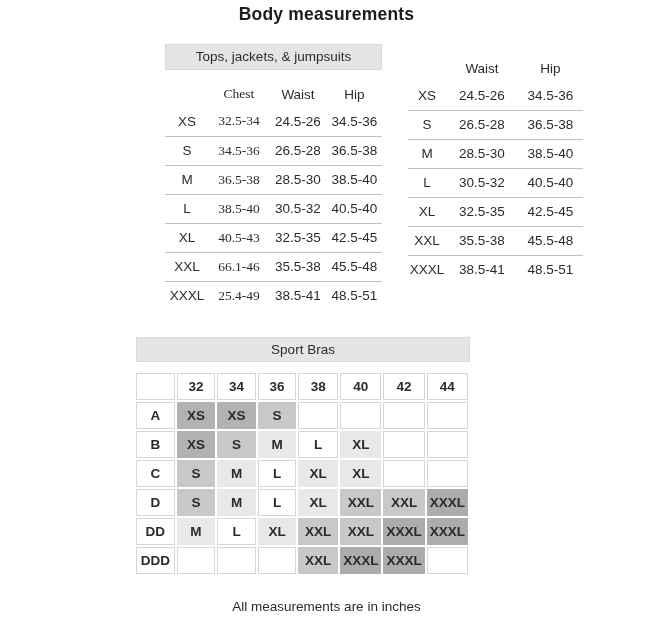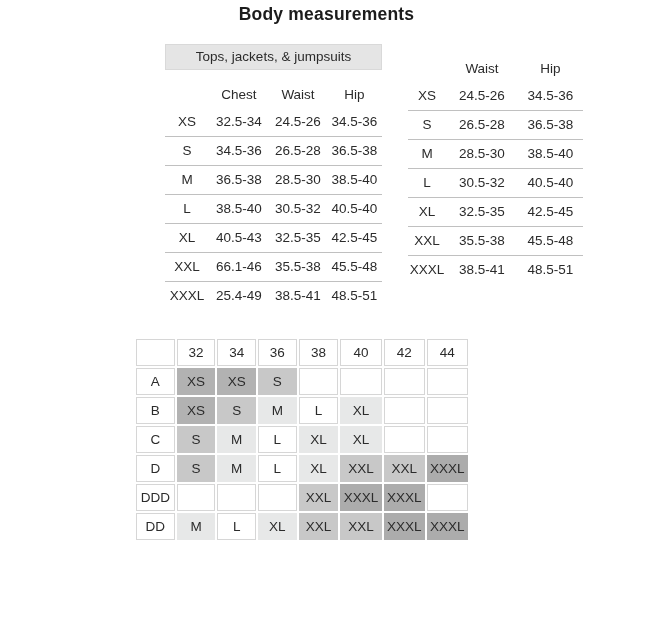--- a/index.html
+++ b/index.html
@@ -59,40 +59,40 @@
   table.m-table td {
     height: 29px;
     text-align: center;
     vertical-align: middle;
     padding: 0;
     white-space: nowrap;
   }
   table.m-table tbody tr:not(:last-child) td {
     border-bottom: 1px solid var(--divider, #c0c0c0);
   }
-  .col-tops .c0 { width: 44px; } .col-tops .c1 { width: 60px; }
+  .col-tops .c0 { width: 44px; } .col-tops .c1 { width: 60px; font-family: Liberation Serif, serif; }
   .col-tops .c2 { width: 58px; } .col-tops .c3 { width: 55px; }
   .col-bottoms .c0 { width: 38px; } .col-bottoms .c1 { width: 72px; }
   .col-bottoms .c2 { width: 65px; }
 
   .bras-section { margin: 27px 0 0 136px; width: 334px; }
   .bras-banner { height: 25px; line-height: 23px; }
   table.bra-grid {
     border-collapse: separate;
     border-spacing: 2px;
     margin-top: 9px;
     margin-left: -2px;
     font-size: 13.5px;
   }
   table.bra-grid th, table.bra-grid td {
     width: 42px;
     height: 27px;
     text-align: center;
     vertical-align: middle;
-    font-weight: 400;
+    font-weight: 700;
     padding: 0;
     border: 1px solid var(--cell-border, #d6d6d6);
     background: #ffffff;
     white-space: nowrap;
   }
   table.bra-grid .cup-col { width: 40px; }
   .footer {
     margin-top: 23px;
     text-align: center;
     font-size: 13.5px;
@@ -211,20 +211,21 @@
               <td class="c1">38.5-41</td>
               <td class="c2">48.5-51</td>
             </tr>
           </tbody>
       </table>
     </div>
 
   </div>
 
   <div class="bras-section">
+    <div class="banner bras-banner">Sport Bras</div>
     <table class="bra-grid" id="bras-grid">
       <thead>
           <tr>
             <th class="cup-col"></th>
             <th>32</th>
             <th>34</th>
             <th>36</th>
             <th>38</th>
             <th>40</th>
             <th>42</th>
@@ -266,37 +267,38 @@
             <td class="cup-col">D</td>
             <td style="background: rgb(200, 200, 200); border-color: rgb(200, 200, 200);">S</td>
             <td style="background: rgb(231, 232, 232); border-color: rgb(231, 232, 232);">M</td>
             <td>L</td>
             <td style="background: rgb(231, 232, 232); border-color: rgb(231, 232, 232);">XL</td>
             <td style="background: rgb(200, 200, 200); border-color: rgb(200, 200, 200);">XXL</td>
             <td style="background: rgb(200, 200, 200); border-color: rgb(200, 200, 200);">XXL</td>
             <td style="background: rgb(172, 172, 172); border-color: rgb(172, 172, 172);">XXXL</td>
           </tr>
           <tr>
-            <td class="cup-col">DDD</td>
-            <td></td>
-            <td></td>
-            <td></td>
-            <td style="background: rgb(200, 200, 200); border-color: rgb(200, 200, 200);">XXL</td>
-            <td style="background: rgb(172, 172, 172); border-color: rgb(172, 172, 172);">XXXL</td>
-            <td style="background: rgb(172, 172, 172); border-color: rgb(172, 172, 172);">XXXL</td>
-            <td></td>
-          </tr>
-          <tr>
             <td class="cup-col">DD</td>
             <td style="background: rgb(231, 232, 232); border-color: rgb(231, 232, 232);">M</td>
             <td>L</td>
             <td style="background: rgb(231, 232, 232); border-color: rgb(231, 232, 232);">XL</td>
             <td style="background: rgb(200, 200, 200); border-color: rgb(200, 200, 200);">XXL</td>
             <td style="background: rgb(200, 200, 200); border-color: rgb(200, 200, 200);">XXL</td>
             <td style="background: rgb(172, 172, 172); border-color: rgb(172, 172, 172);">XXXL</td>
             <td style="background: rgb(172, 172, 172); border-color: rgb(172, 172, 172);">XXXL</td>
           </tr>
+          <tr>
+            <td class="cup-col">DDD</td>
+            <td></td>
+            <td></td>
+            <td></td>
+            <td style="background: rgb(200, 200, 200); border-color: rgb(200, 200, 200);">XXL</td>
+            <td style="background: rgb(172, 172, 172); border-color: rgb(172, 172, 172);">XXXL</td>
+            <td style="background: rgb(172, 172, 172); border-color: rgb(172, 172, 172);">XXXL</td>
+            <td></td>
+          </tr>
         </tbody>
     </table>
   </div>
 
+  <div class="footer">All measurements are in inches</div>
 
 </div>
 
 </body></html>

